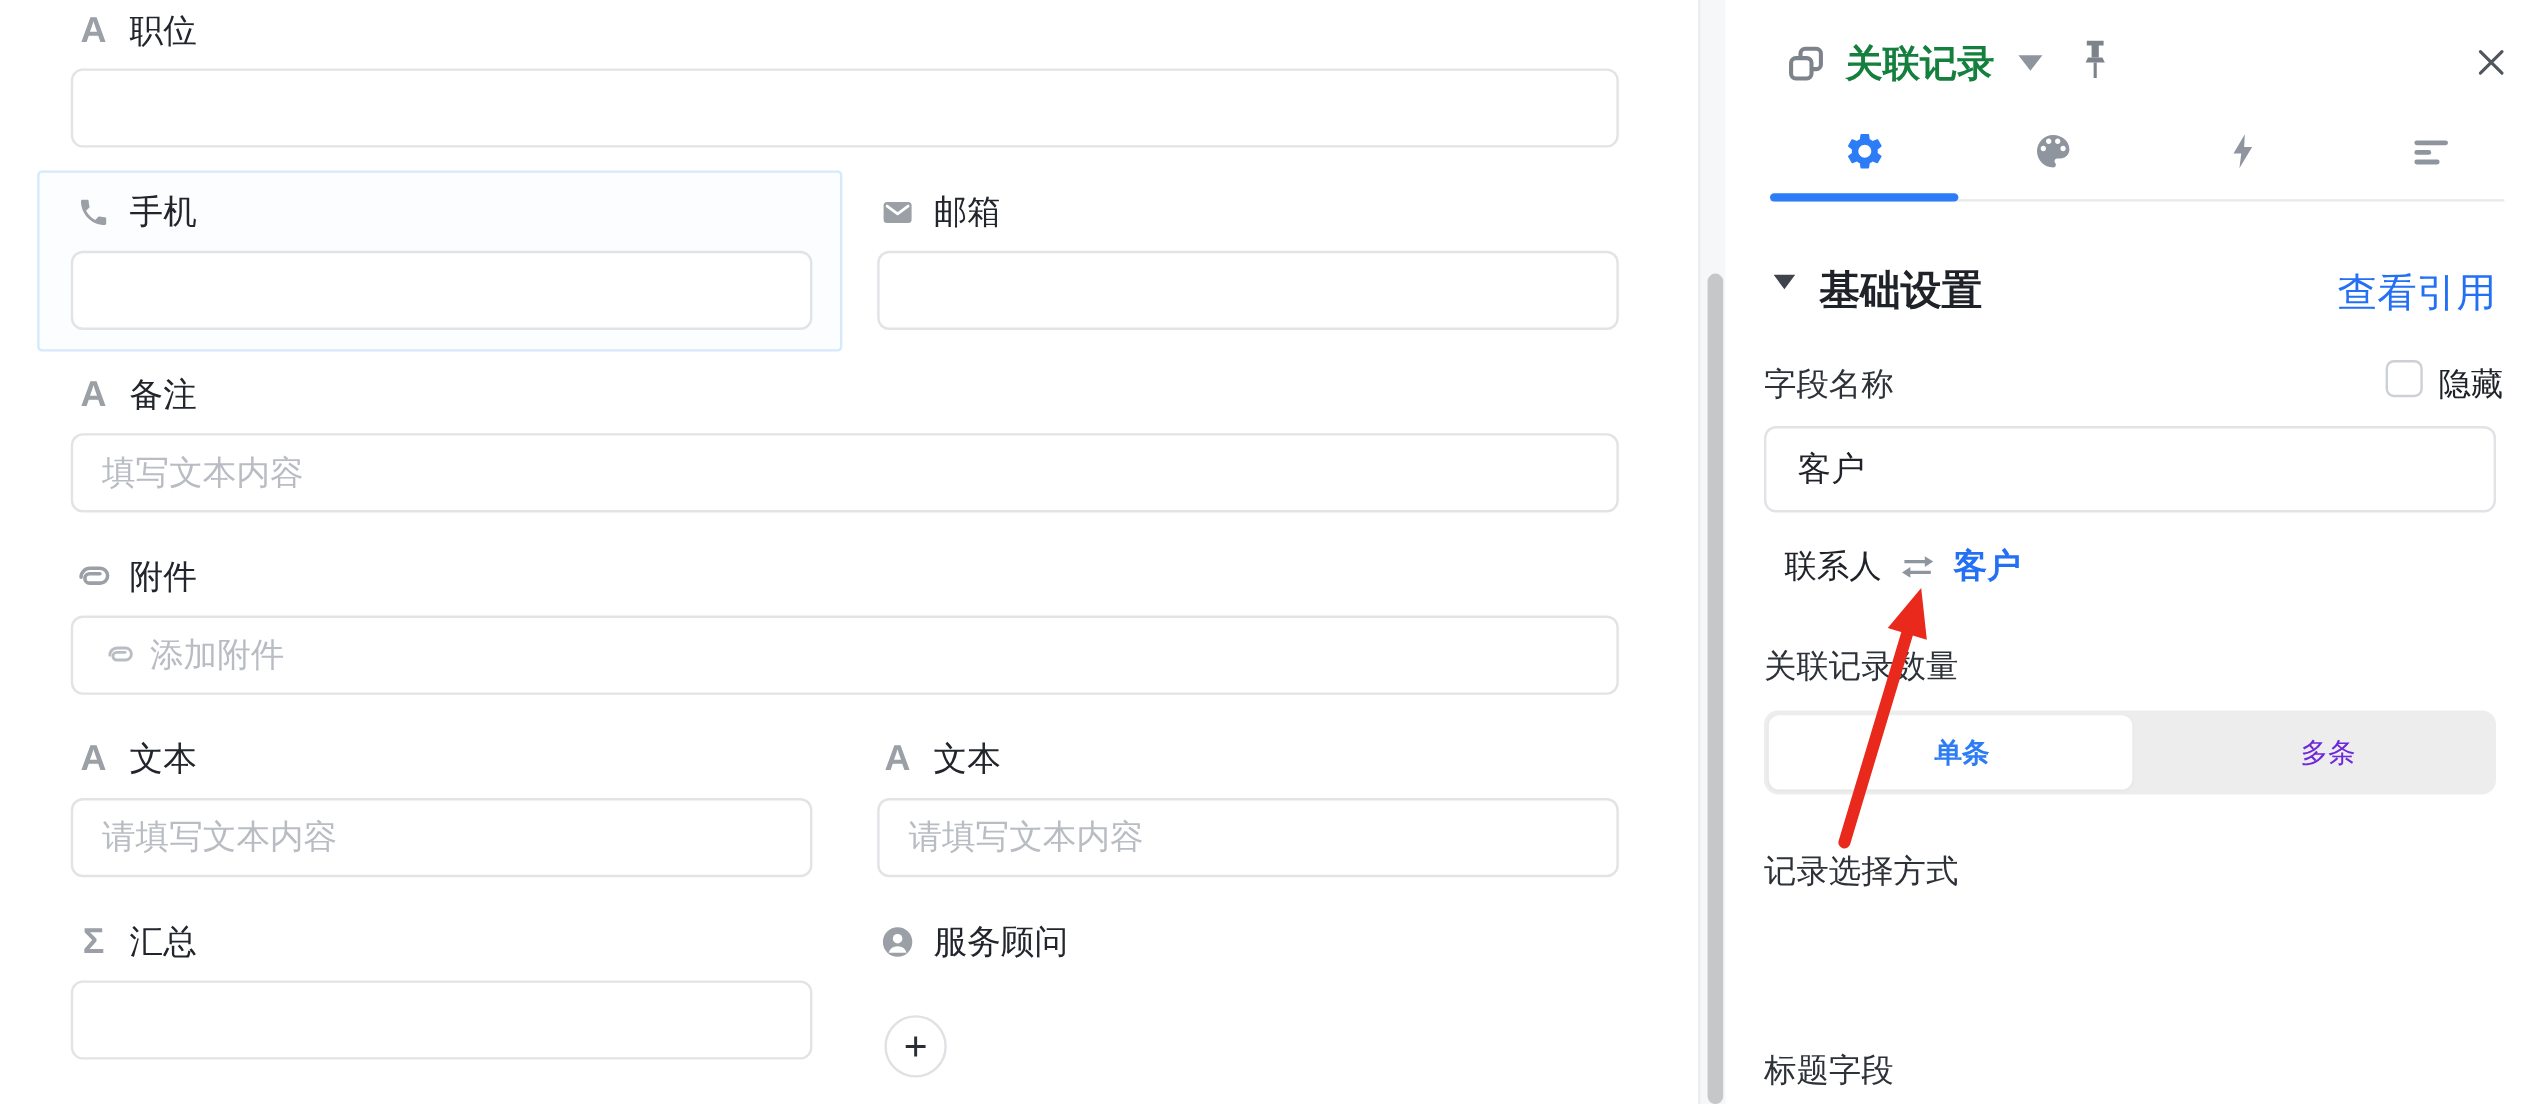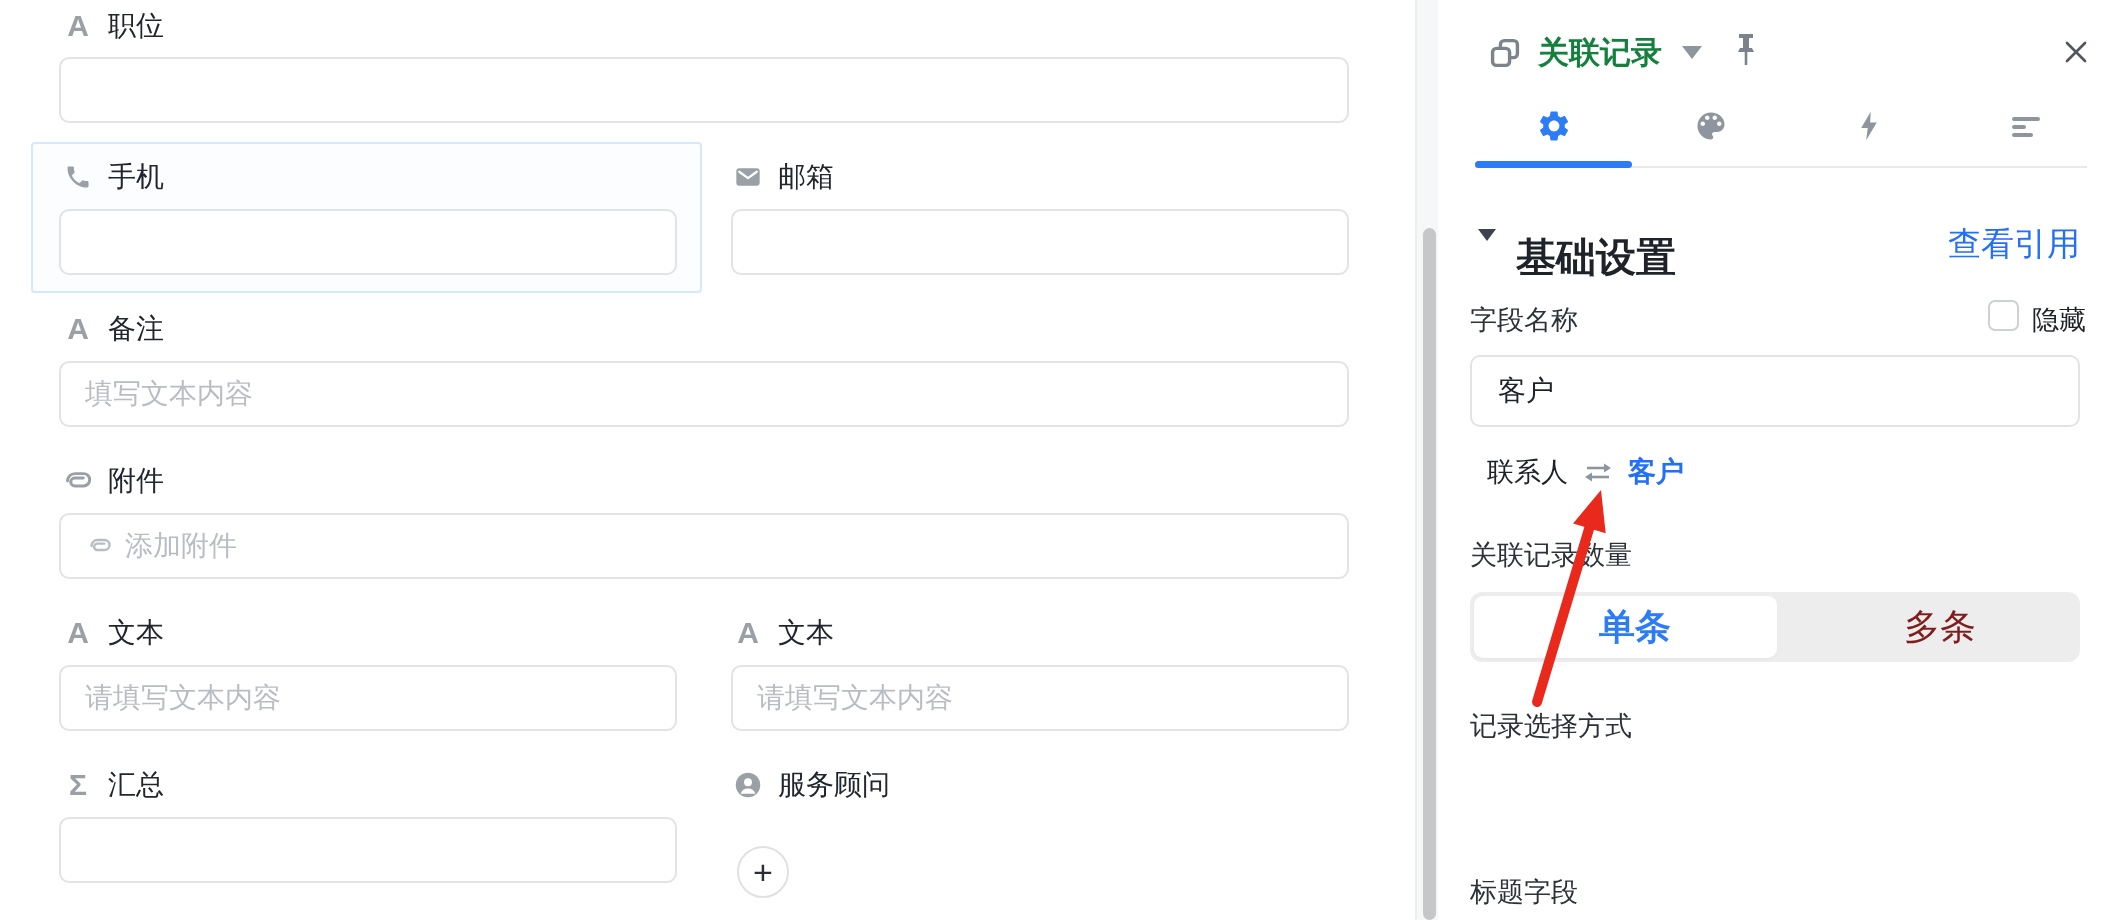--- a/index.html
+++ b/index.html
@@ -33,32 +33,32 @@
   .caret{position:absolute;left:1682px;top:46px;width:0;height:0;
          border-left:10px solid transparent;border-right:10px solid transparent;
          border-top:13px solid #8f959e;}
   .tabs{position:absolute;left:1475px;top:102px;width:630px;height:52px;display:flex;}
   .tab{flex:1;display:flex;align-items:center;justify-content:center;}
   .tab-underline{position:absolute;left:1475px;top:161px;width:157px;height:7px;border-radius:4px;}
   .tab-divider{position:absolute;left:1475px;top:166px;width:612px;height:2px;background:#e8e9eb;}
   .sec-caret{position:absolute;left:1478px;top:229px;width:0;height:0;
              border-left:9px solid transparent;border-right:9px solid transparent;
              border-top:12px solid #3f444c;}
-  .sec-title{position:absolute;left:1516px;top:230px;font-size:40px;font-weight:700;color:#1f2329;}
+  .sec-title{position:absolute;left:1516px;top:219px;font-size:34px;font-weight:700;color:#1f2329;}
   .blue-link{position:absolute;font-size:33px;color:#2470f5;}
   .p-label{position:absolute;font-size:27px;color:#2d3239;}
   .checkbox{position:absolute;left:1988px;top:300px;width:31px;height:31px;border-radius:7px;
             border:2px solid #cdd0d5;background:#fff;box-sizing:border-box;}
   .seg{position:absolute;left:1470px;width:610px;height:70px;background:#ededee;border-radius:12px;}
   .seg .white{position:absolute;top:4px;width:303px;height:62px;background:#fff;border-radius:9px;
               box-shadow:0 1px 3px rgba(0,0,0,0.04);}
   .seg .opts{position:absolute;inset:0;display:flex;}
-  .seg .opt{flex:1;display:flex;align-items:center;justify-content:center;font-size:36px;margin-left:25px;}
+  .seg .opt{flex:1;display:flex;align-items:center;justify-content:center;font-size:23px;margin-left:25px;}
   .opt-on{color:#2b7cf6;font-weight:700;}
-  .opt-off{color:#7f1d1d;font-weight:400;}
+  .opt-off{color:#6d28d9;font-weight:400;}
   .rel-row{position:absolute;left:1487px;top:454px;height:36px;display:flex;align-items:center;gap:13px;}
   .rel-src{font-size:27px;color:#1f2329;}
   .rel-tgt{font-size:28px;color:#2470f5;font-weight:600;}
 </style>
 </head>
 <body>
 
 <div id="app">
 
   <div class="abs" style="left:0;top:0;width:1415px;height:920px;">

